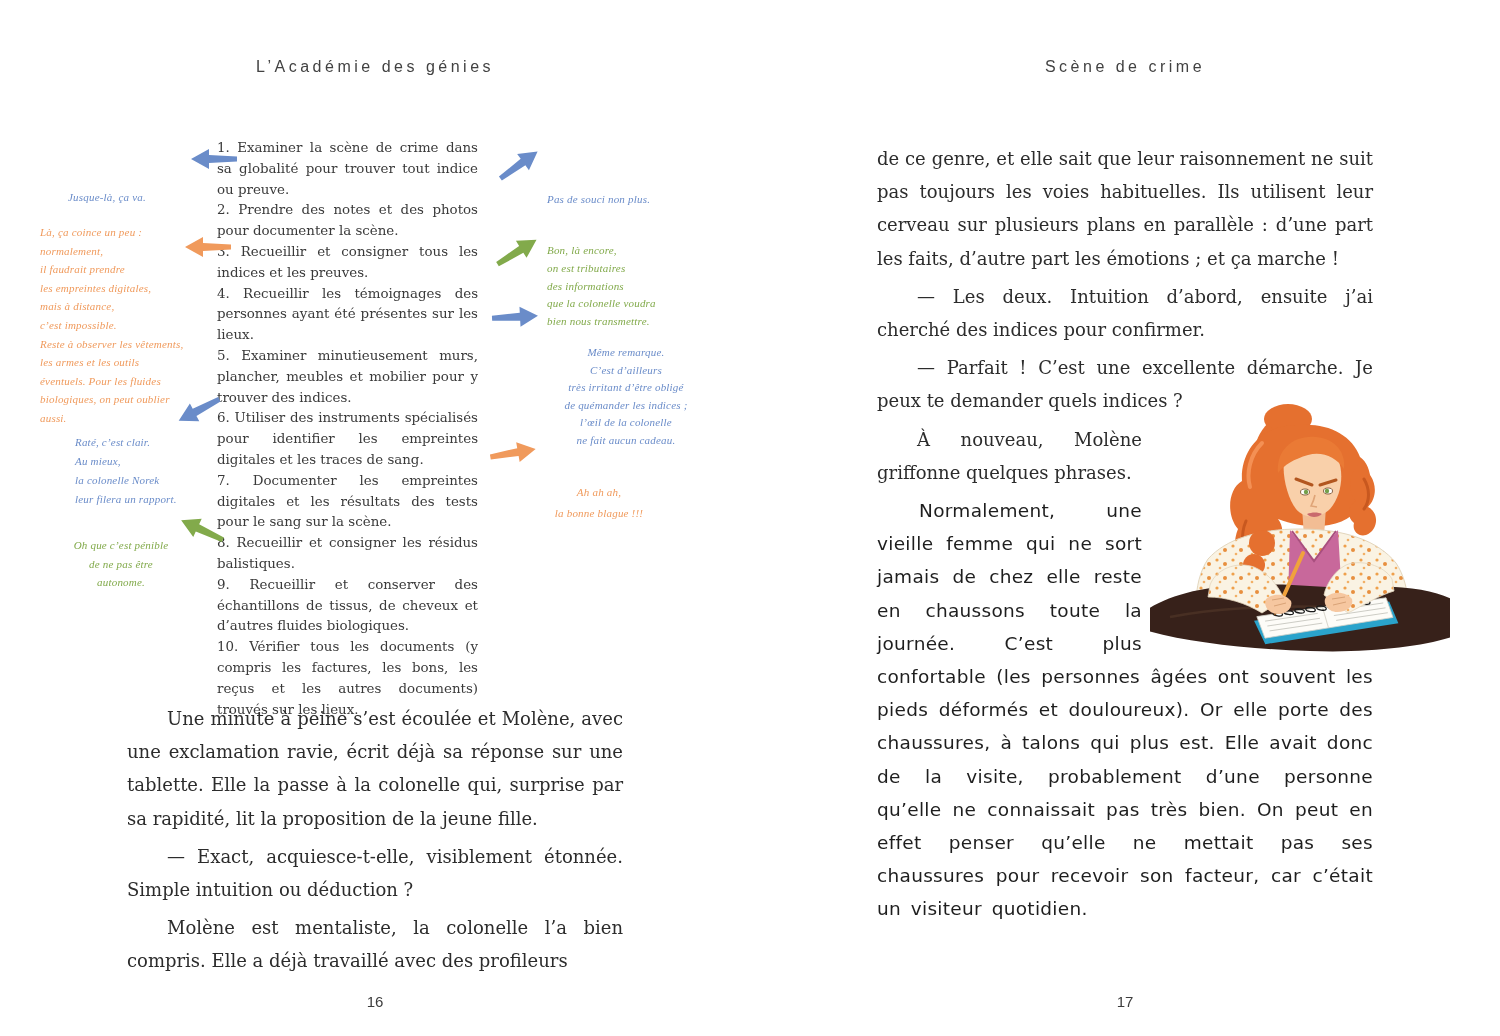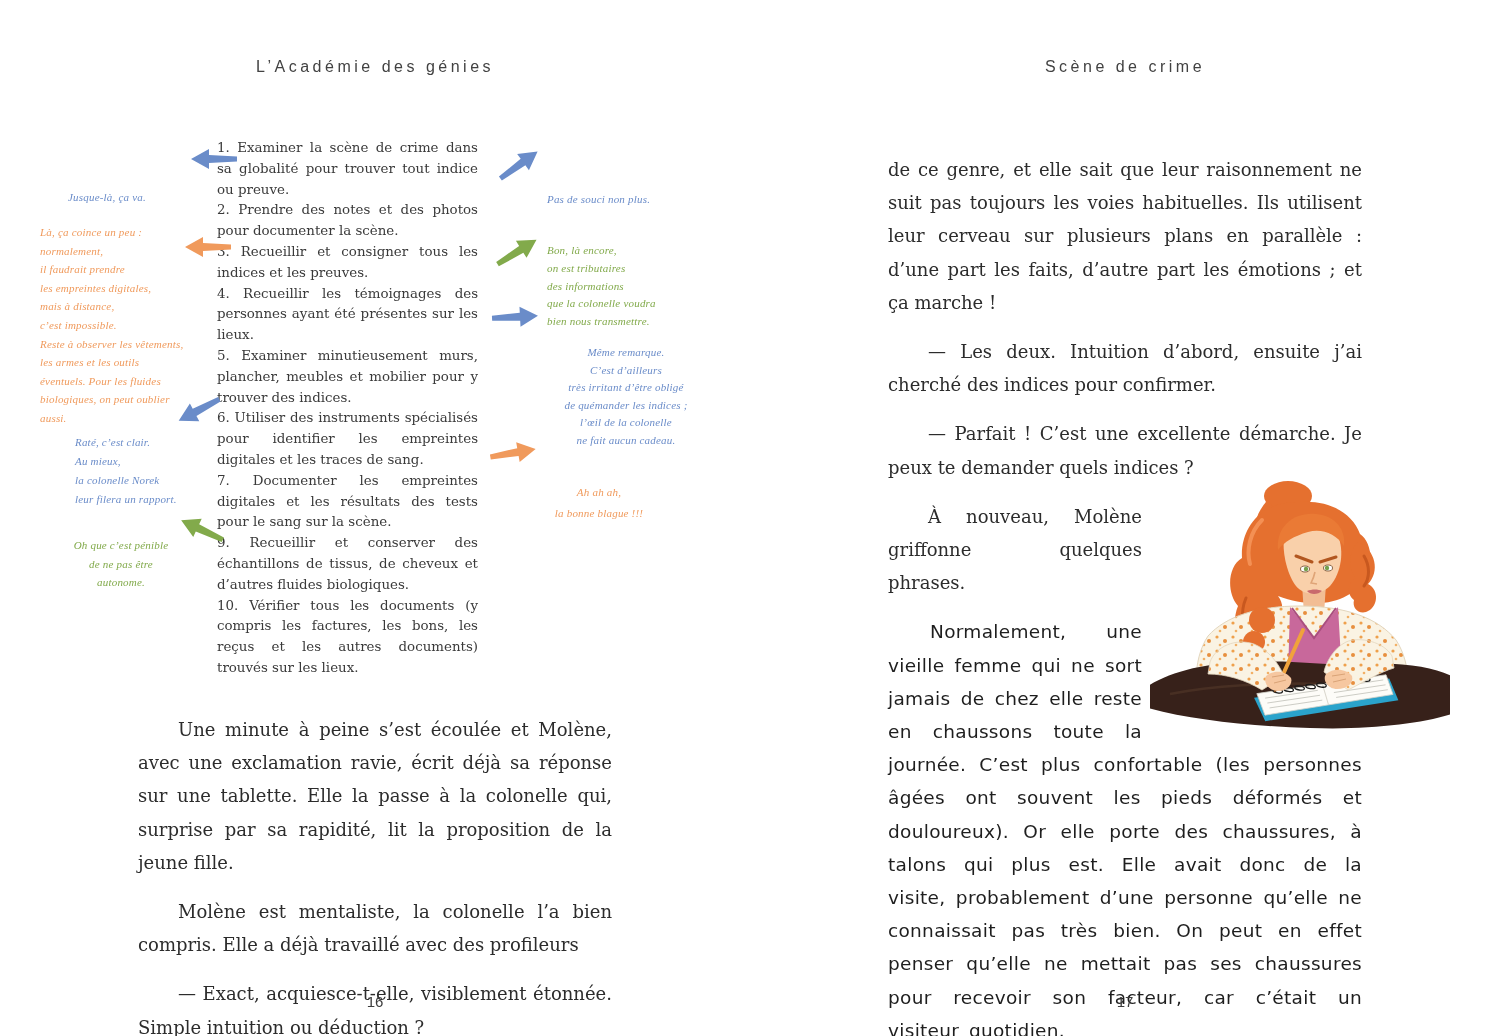--- a/index.html
+++ b/index.html
@@ -60,21 +60,21 @@
   #arr-l4 { left:179px; top:518px; transform:rotate(-155deg); }
   #arr-r1 { left:496px; top:153px; transform:rotate(-36deg); }
   #arr-r2 { left:494px; top:240px; transform:rotate(-32deg); }
   #arr-r3 { left:492px; top:305px; transform:rotate(-3deg); }
   #arr-r4 { left:490px; top:441px; transform:rotate(-10deg); }
 
   
   .body-block { position:absolute; left:122px; width:506px; font-size:18px; line-height:33.2px; text-align:justify; color:#2c2c2c; }
   #left-body  { top:697px; }
   #right-body { top:137px; }
-  .body-block p { margin:16px; }
+  .body-block p { margin:5px; }
   .body-block p.indent { text-indent:40px; }
 
   .handwritten {
     font-family:"DejaVu Sans", sans-serif; font-size:18.5px; line-height:33.2px;
     letter-spacing:0.3px; word-spacing:3.5px; color:#1e1e1e;
     text-align:justify; text-indent:42px; margin-top:2px;
   }
 
   
   .illustration {
@@ -91,20 +91,21 @@
   <div class="running-head">L’Académie des génies</div>
 
   <div class="checklist">
     <p>1. Examiner la scène de crime dans sa globalité pour trouver tout indice ou preuve.</p>
     <p>2. Prendre des notes et des photos pour documenter la scène.</p>
     <p>3. Recueillir et consigner tous les indices et les preuves.</p>
     <p>4. Recueillir les témoignages des personnes ayant été présentes sur les lieux.</p>
     <p>5. Examiner minutieusement murs, plancher, meubles et mobilier pour y trouver des indices.</p>
     <p>6. Utiliser des instruments spécialisés pour identifier les empreintes digitales et les traces de sang.</p>
     <p>7. Documenter les empreintes digitales et les résultats des tests pour le sang sur la scène.</p>
+    <p>8. Recueillir et consigner les résidus balistiques.</p>
     <p>9. Recueillir et conserver des échantillons de tissus, de cheveux et d’autres fluides biologiques.</p>
     <p>10. Vérifier tous les documents (y compris les factures, les bons, les reçus et les autres documents) trouvés sur les lieux.</p>
   </div>
 
   <div class="note c-blue" id="ann-l1">Jusque-là, ça va.</div>
   <div class="note c-orange" id="ann-l2">Là, ça coince un peu :
 normalement,
 il faudrait prendre
 les empreintes digitales,
 mais à distance,
@@ -173,22 +174,22 @@
       </svg>
     </span>
   <span class="arrow arrow-orange" id="arr-r4">
       <svg viewBox="0 0 46 24">
         <path d="M0,9.5 L28,8 L28,2 L46,12 L28,22 L28,16 L0,14.5 Z"></path>
       </svg>
     </span>
 
   <div class="body-block" id="left-body">
     <p class="indent">Une minute à peine s’est écoulée et Molène, avec une exclamation ravie, écrit déjà sa réponse sur une tablette. Elle la passe à la colonelle qui, surprise par sa rapidité, lit la proposition de la jeune fille.</p>
+    <p class="indent">— Exact, acquiesce-t-elle, visiblement étonnée. Simple intuition ou déduction ?</p>
     <p class="indent">Molène est mentaliste, la colonelle l’a bien compris. Elle a déjà travaillé avec des profileurs</p>
-    <p class="indent">— Exact, acquiesce-t-elle, visiblement étonnée. Simple intuition ou déduction ?</p>
   </div>
 
   <div class="page-number">16</div>
 </div>
 
 <div class="page" id="page-right">
 
   <div class="running-head">Scène de crime</div>
 
   <div class="body-block" id="right-body">

